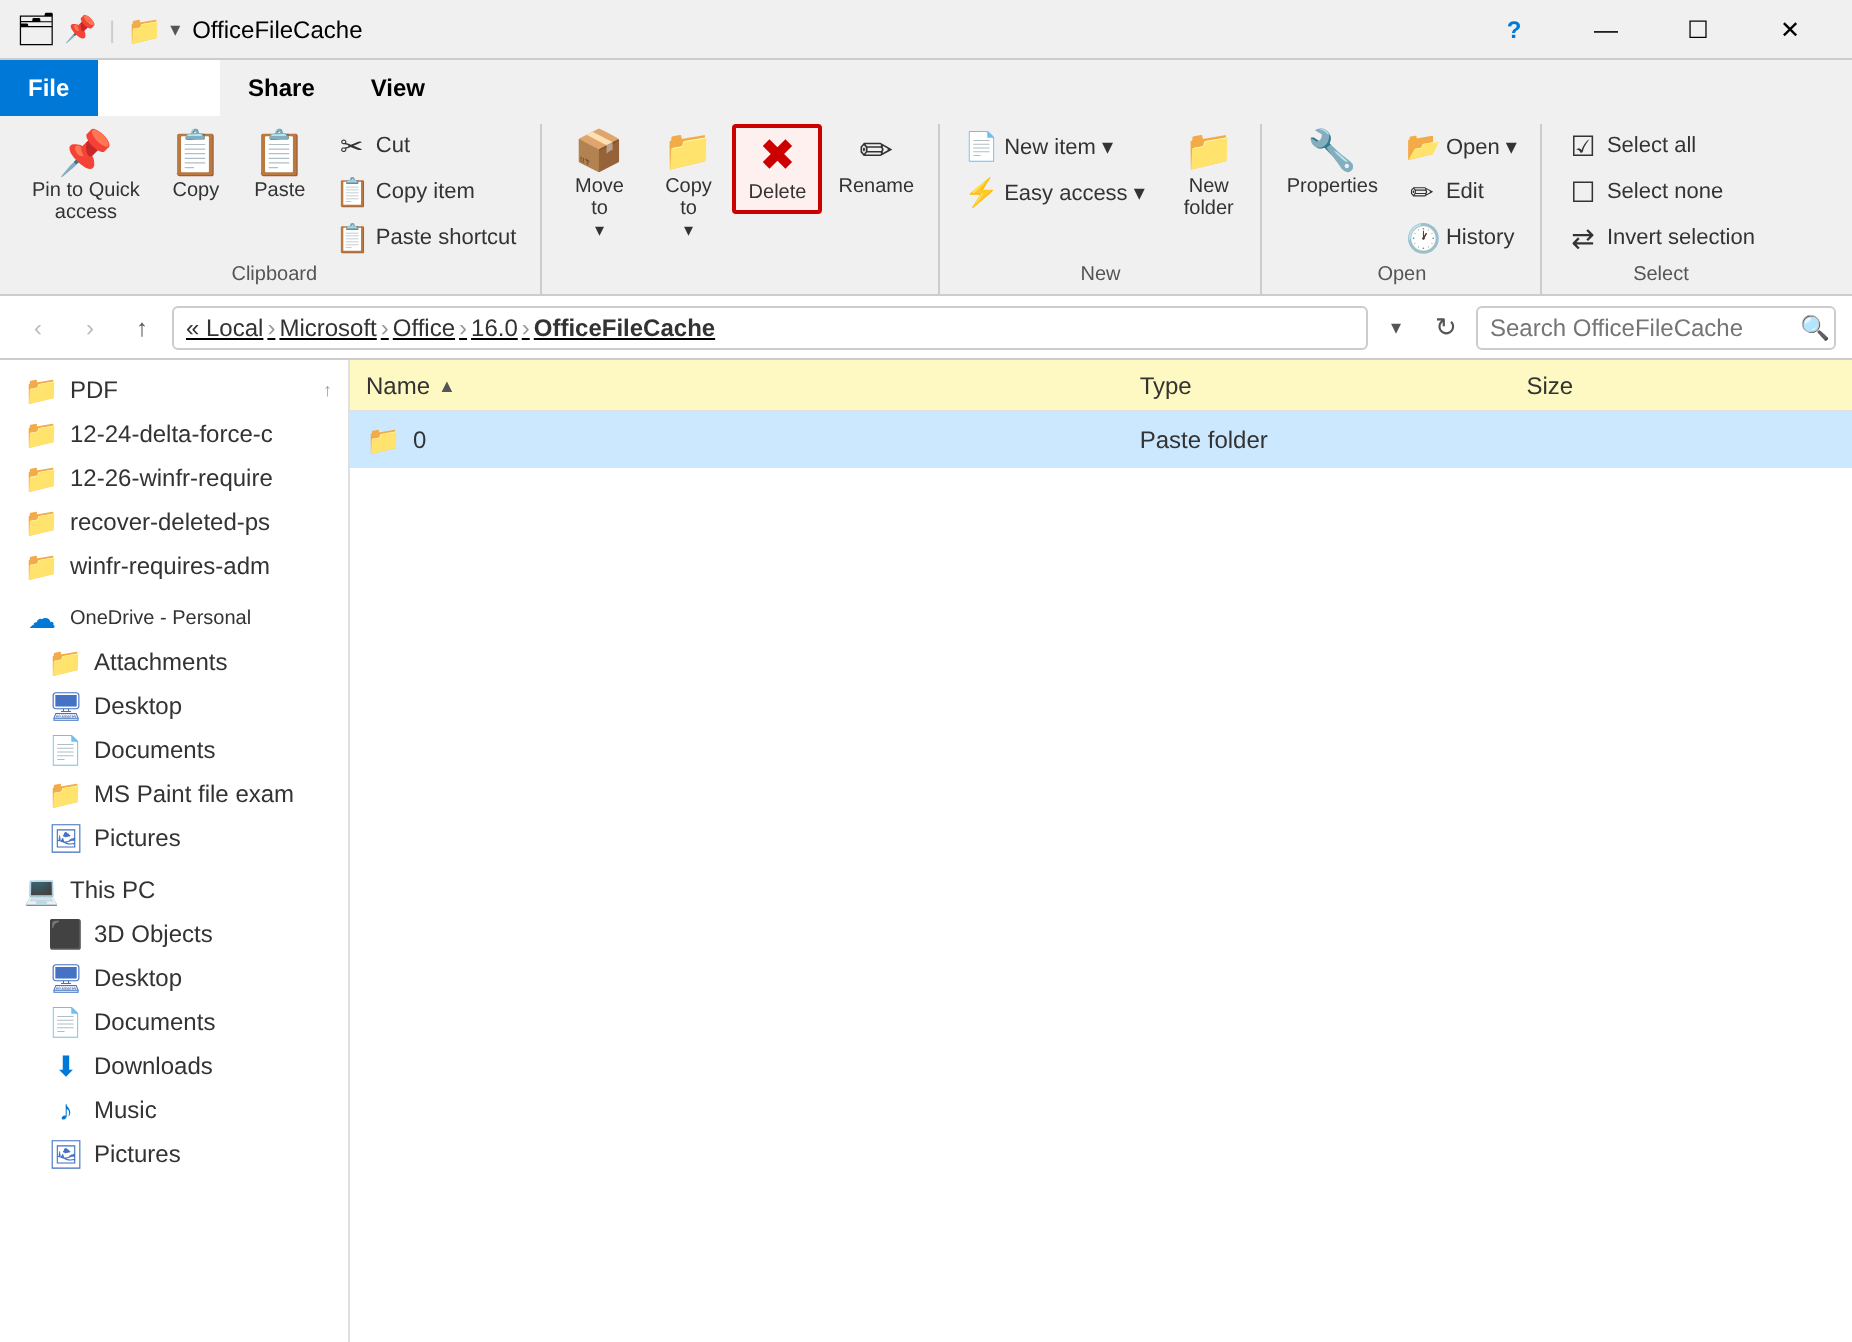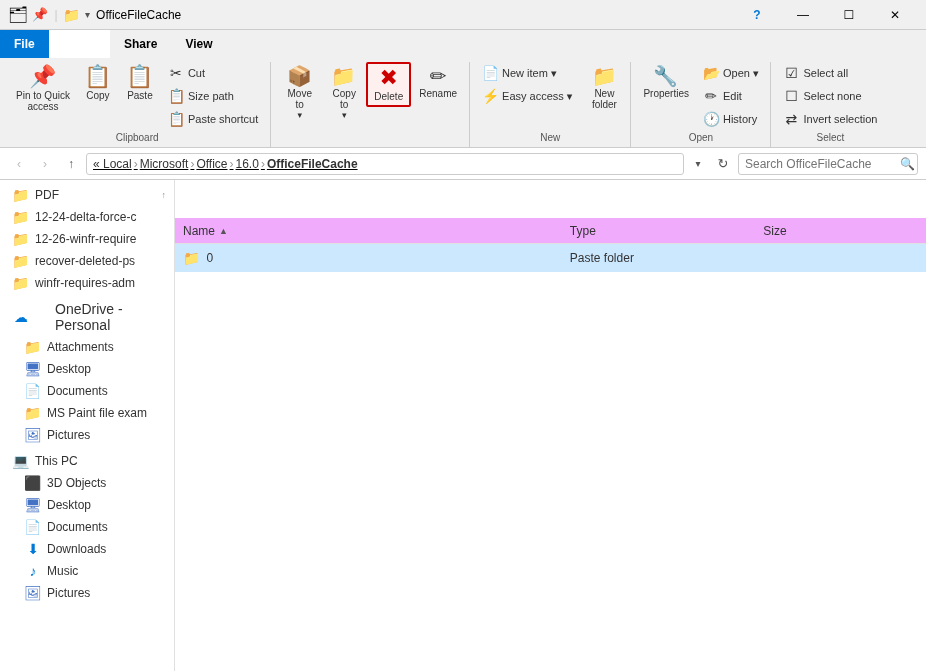--- a/index.html
+++ b/index.html
@@ -218,25 +218,24 @@
     .content-area {
       flex: 1;
       background: #fff;
       overflow-y: auto;
     }
     .file-list-header {
       display: flex;
       align-items: center;
       height: 26px;
       border-bottom: 1px solid #e0e0e0;
-      background: #f0abfc;
+      background: #fef9c3;
       padding: 0 8px;
       font-size: 12px;
       color: #333;
-      margin-top: 38px;
     }
     .col-name { flex: 2; display: flex; align-items: center; gap: 4px; cursor: pointer; }
     .col-date { flex: 1.5; cursor: pointer; }
     .col-type { flex: 1; cursor: pointer; }
     .col-size { flex: 0.8; cursor: pointer; }
     .sort-arrow { font-size: 9px; color: #555; }
 
     .file-row {
       display: flex;
       align-items: center;
@@ -312,21 +311,21 @@
         <span class="ribbon-btn-label">Paste</span>
       </button>
 
       <div class="ribbon-btn-small-group">
         <button class="ribbon-btn-small">
           <span class="ribbon-btn-small-icon">✂</span>
           <span>Cut</span>
         </button>
         <button class="ribbon-btn-small">
           <span class="ribbon-btn-small-icon">📋</span>
-          <span>Size path</span>
+          <span>Copy item</span>
         </button>
         <button class="ribbon-btn-small">
           <span class="ribbon-btn-small-icon">📋</span>
           <span>Paste shortcut</span>
         </button>
       </div>
     </div>
     <div class="ribbon-group-label">Clipboard</div>
   </div>
 
@@ -462,21 +461,21 @@
       <span class="sidebar-icon folder">📁</span>
       <span>recover-deleted-ps</span>
     </div>
     <div class="sidebar-item">
       <span class="sidebar-icon folder">📁</span>
       <span>winfr-requires-adm</span>
     </div>
 
     <div class="sidebar-item" style="margin-top:4px;">
       <span class="sidebar-icon cloud">☁</span>
-      <span style="font-size:14px;margin-left:20px;">OneDrive - Personal</span>
+      <span style="font-size:10px;">OneDrive - Personal</span>
     </div>
     <div class="sidebar-item" style="padding-left:24px;">
       <span class="sidebar-icon folder">📁</span>
       <span>Attachments</span>
     </div>
     <div class="sidebar-item" style="padding-left:24px;">
       <span class="sidebar-icon desktop" style="color:#4472c4; font-size:14px;">🖥</span>
       <span>Desktop</span>
     </div>
     <div class="sidebar-item" style="padding-left:24px;">

